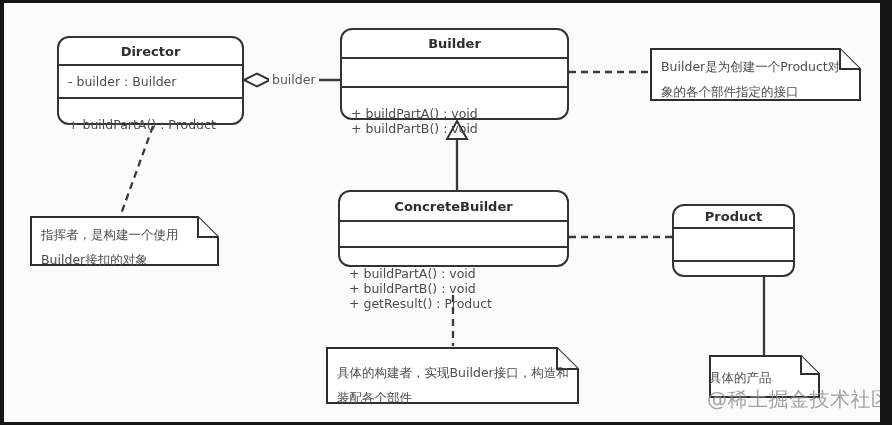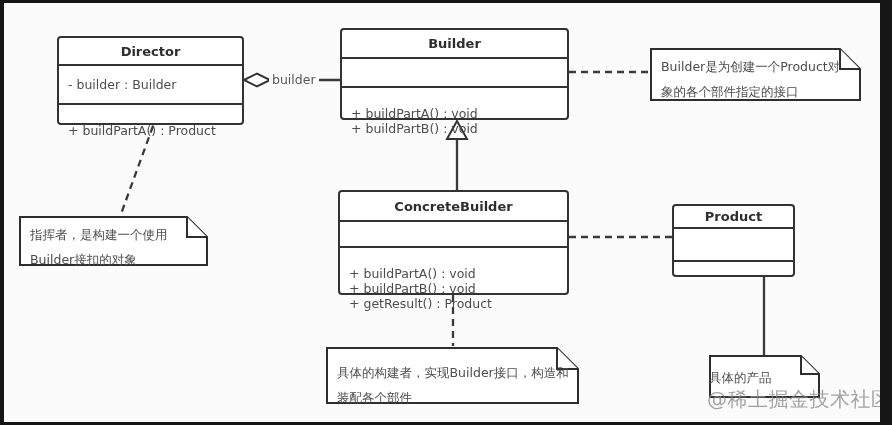--- a/index.html
+++ b/index.html
@@ -9,21 +9,21 @@
   }
   .frame{position:absolute;background:#161616;z-index:30;}
   .frame-top{left:0;top:0;width:892px;height:3px;}
   .frame-left{left:0;top:0;width:4px;height:425px;}
   .frame-right{right:0;top:0;width:12px;height:425px;}
   .frame-bottom{left:0;bottom:0;width:892px;height:3px;}
 
   .connectors{position:absolute;left:0;top:0;z-index:1;}
 
   .uml-class{
-    position:absolute;background:#ffffff;border:2px solid #333333;border-radius:4px;
+    position:absolute;background:#ffffff;border:2px solid #333333;border-radius:12px;
     box-sizing:border-box;display:flex;flex-direction:column;z-index:5;
   }
   .uml-title{
     display:flex;align-items:center;justify-content:center;
     font-weight:bold;font-size:13px;color:#2e2e2e;border-bottom:2px solid #333333;
     box-sizing:border-box;flex:0 0 auto;
   }
   .uml-attrs{border-bottom:2px solid #333333;box-sizing:border-box;flex:0 0 auto;}
   .uml-methods{box-sizing:border-box;flex:1 1 auto;padding-top:18px;}
   .uml-member{font-size:12.5px;color:#4d4d4d;line-height:15px;padding-left:9px;white-space:nowrap;}
@@ -73,38 +73,38 @@
     
     <line x1="453" y1="295" x2="453" y2="346" stroke="#3a3a3a" stroke-width="2.3" stroke-dasharray="7 5"></line>
     
     <line x1="764" y1="277" x2="764" y2="355" stroke="#3a3a3a" stroke-width="2.3"></line>
   </svg>
 
   <div class="edge-label">builder</div>
 
   <div class="uml-class" style="left:57px;top:36px;width:187px;height:89px">
     <div class="uml-title" style="height:28px">Director</div>
-    <div class="uml-attrs vcenter" style="height:39px">
+    <div class="uml-attrs vcenter" style="height:33px">
       <div class="uml-member">- builder : Builder</div>
     </div>
     <div class="uml-methods vcenter">
       <div class="uml-member">+ buildPartA()  : Product</div>
     </div>
   </div>
 
   <div class="uml-class" style="left:340px;top:28px;width:229px;height:92px">
     <div class="uml-title" style="height:29px">Builder</div>
     <div class="uml-attrs" style="height:29px"></div>
     <div class="uml-methods">
       <div class="uml-member">+ buildPartA() : void</div>
       <div class="uml-member">+ buildPartB() : void</div>
     </div>
   </div>
 
-  <div class="uml-class" style="left:338px;top:190px;width:231px;height:105px">
+  <div class="uml-class" style="left:338px;top:190px;width:231px;height:77px">
     <div class="uml-title" style="height:30px">ConcreteBuilder</div>
     <div class="uml-attrs" style="height:26px"></div>
     <div class="uml-methods">
       <div class="uml-member">+ buildPartA() : void</div>
       <div class="uml-member">+ buildPartB() : void</div>
       <div class="uml-member">+ getResult() : Product</div>
     </div>
   </div>
 
   <div class="uml-class" style="left:672px;top:204px;width:123px;height:73px">
@@ -114,21 +114,21 @@
   </div>
 
   <div class="note" style="left:650px;top:48px;width:211px;height:53px">
     <svg width="211" height="53">
       <polygon points="1,1 190,1 210,21 210,52 1,52" fill="#ffffff" stroke="#2e2e2e" stroke-width="2"></polygon>
       <polyline points="190,1 190,21 210,21" fill="#ffffff" stroke="#2e2e2e" stroke-width="2"></polyline>
     </svg>
     <div class="note-text">Builder是为创建一个Product对象的各个部件指定的接口</div>
   </div>
 
-  <div class="note" style="left:19px;top:216px;width:189px;height:66px">
+  <div class="note" style="left:30px;top:216px;width:189px;height:66px">
     <svg width="189" height="50">
       <polygon points="1,1 168,1 188,21 188,49 1,49" fill="#ffffff" stroke="#2e2e2e" stroke-width="2"></polygon>
       <polyline points="168,1 168,21 188,21" fill="#ffffff" stroke="#2e2e2e" stroke-width="2"></polyline>
     </svg>
     <div class="note-text">指挥者，是构建一个使用Builder接扣的对象</div>
   </div>
 
   <div class="note" style="left:326px;top:347px;width:253px;height:57px">
     <svg width="253" height="57">
       <polygon points="1,1 231,1 252,22 252,56 1,56" fill="#ffffff" stroke="#2e2e2e" stroke-width="2"></polygon>

